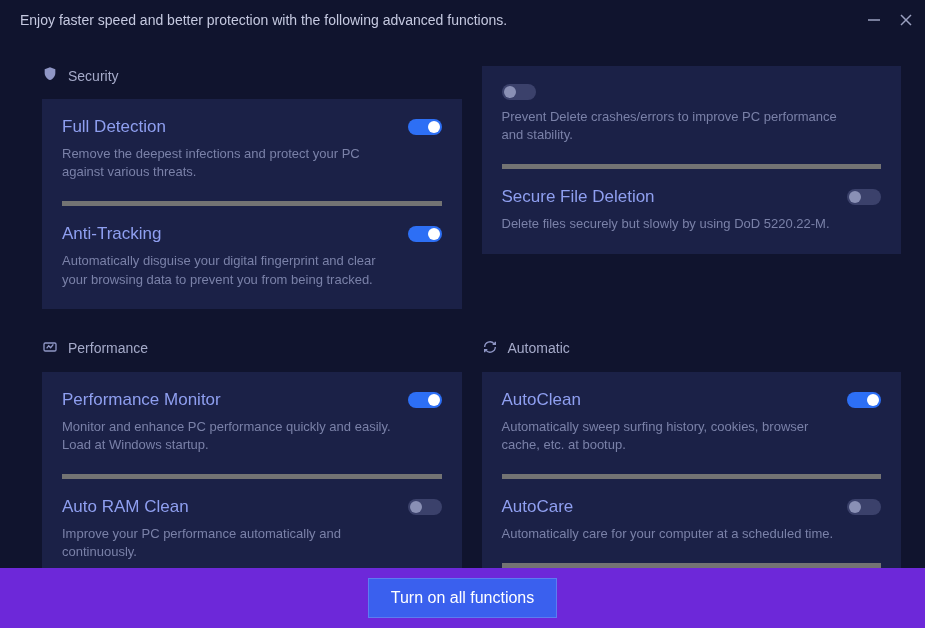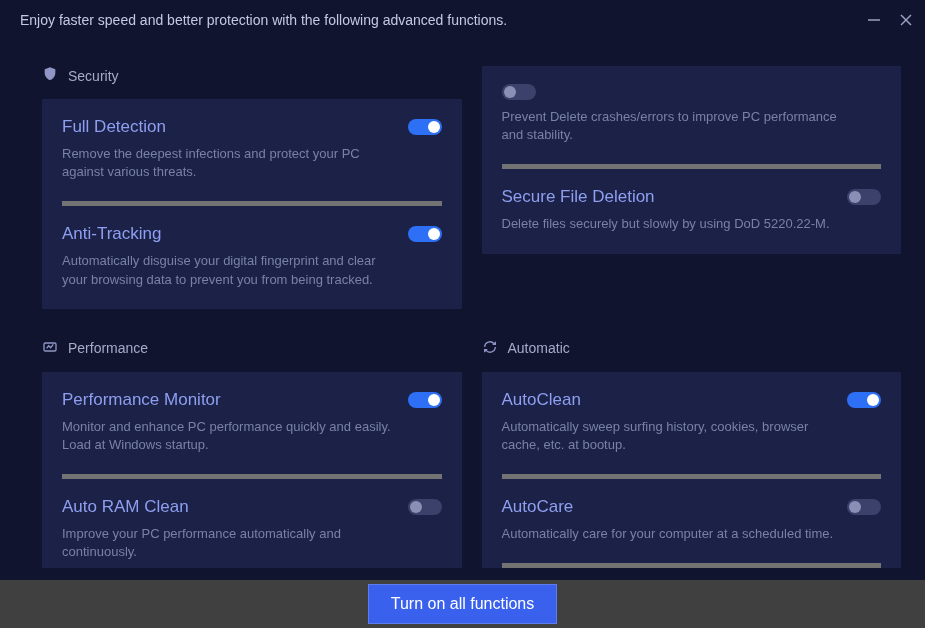--- a/index.html
+++ b/index.html
@@ -102,25 +102,25 @@
     border-radius: 50%;
     top: 2px;
   }
   .toggle.on { background: #2d6ff5; }
   .toggle.on::after { background: #fff; right: 2px; }
   .toggle.off { background: #3b416b; }
   .toggle.off::after { background: #8a90b5; left: 2px; }
   .footer {
     position: absolute;
     bottom: 0; left: 0; right: 0;
-    height: 48px;
+    height: 60px;
     display: flex;
     align-items: center;
     justify-content: center;
-    background: #404040;
+    background: #6d28d9;
   }
   .cta {
     background: #3a60ee;
     color: #fff;
     border: 1px solid #5d7cf0;
     padding: 10px 22px;
     font-size: 16px;
     cursor: pointer;
     font-family: inherit;
   }

